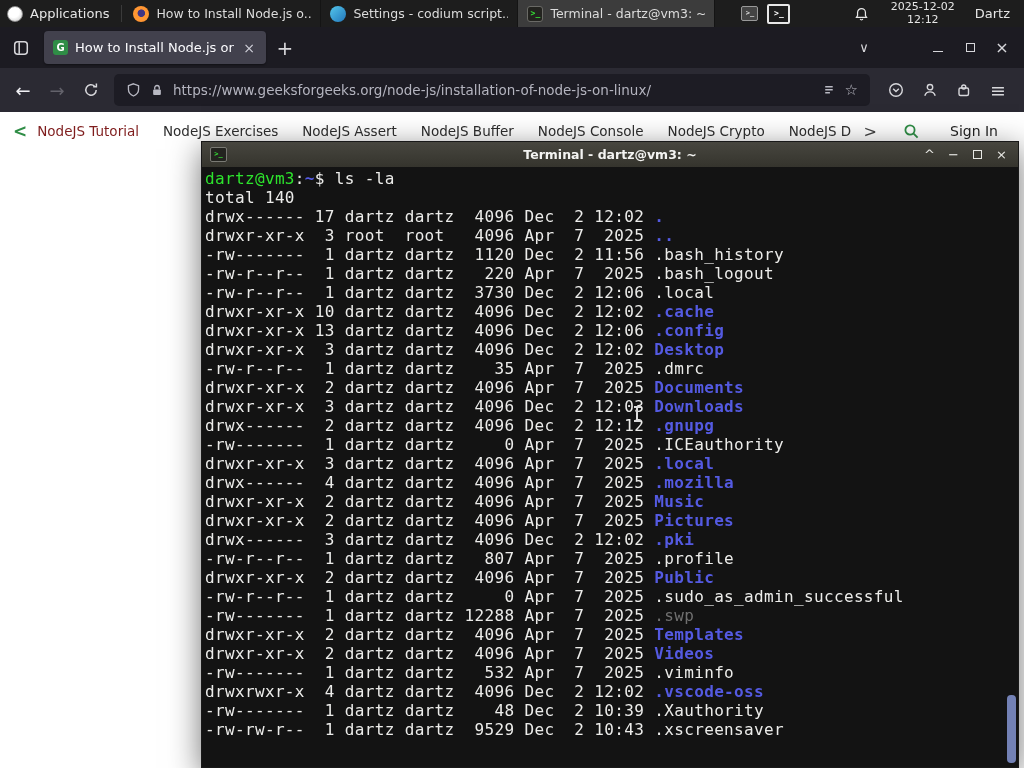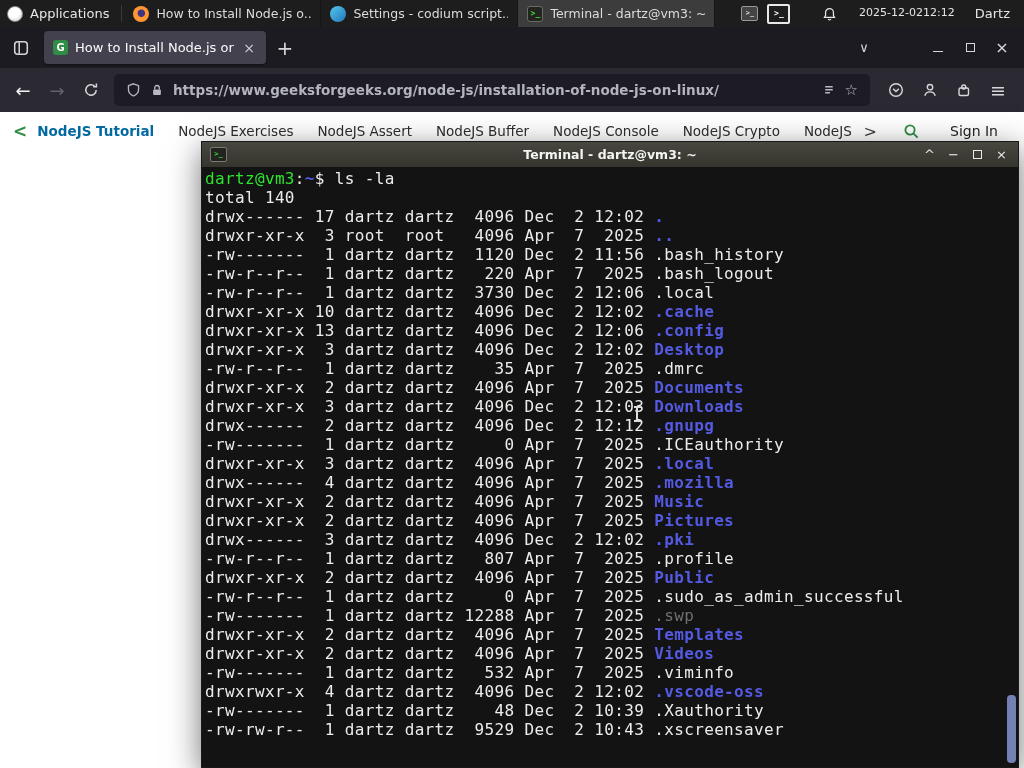--- a/index.html
+++ b/index.html
@@ -25,21 +25,21 @@
   .codium-ico { border-radius:50%; background:linear-gradient(135deg,#54c7ec,#2277bb); }
   .termapp-ico { border-radius:3px; background:#23231f; border:1px solid #6a6a66; color:#35e035;
                  font:bold 8px/14px "DejaVu Sans Mono",monospace; text-align:center; }
   .tray { display:flex; align-items:center; gap:9px; margin-left:26px; }
   .tray-ico-sm { width:17px; height:15px; background:#444; border:1px solid #999; border-radius:2px;
                  color:#ddd; font:bold 7px/13px "DejaVu Sans Mono",monospace; text-align:center; }
   .tray-ico-lg { width:23px; height:20px; background:#1d1d1d; border:2px solid #e8e8e8; border-radius:2px;
                  color:#fff; font:bold 8px/15px "DejaVu Sans Mono",monospace; text-align:center; }
   .panel-right { margin-left:auto; display:flex; align-items:center; }
   .bell-btn { padding:0 12px; display:flex; align-items:center; }
-  .clock { display:flex; flex-direction:row; align-items:center; justify-content:center;
+  .clock { display:flex; flex-direction:column; align-items:center; justify-content:center;
            line-height:12.5px; font-size:11px; padding:0 10px; }
   .user-btn { padding:0 14px 0 10px; font-size:13px; display:flex; align-items:center;text-align:right; }
 
   
   .browser { position:absolute; left:0; top:27px; right:0; bottom:0; }
   .icon-btn { display:flex; align-items:center; justify-content:center; flex:none; }
   .tabbar { position:absolute; top:0; left:0; right:0; height:41px; background:#1c1b22;
             display:flex; align-items:center; color:#d7d7db; }
   .ffview-btn { width:30px; height:30px; margin-left:6px; }
   .tab { margin-left:8px; width:222px; height:33px; background:#42414d; border-radius:4px;
@@ -57,31 +57,31 @@
              color:#d7d7db; font-size:16px; }
   .box-ico { width:9px; height:9px; border:1.5px solid currentColor; display:inline-block; }
   .min-ico { width:10px; height:0; border-bottom:1.7px solid currentColor; display:inline-block; margin-top:7px; }
 
   .navbar { position:absolute; top:41px; left:0; right:0; height:44px; background:#2b2a33;
             display:flex; align-items:center; padding:0 6px; }
   .nav-btn { width:34px; height:34px; font-size:18px; color:#f0f0f4; }
   .nav-btn.disabled { color:#63626b; }
   .urlbar { flex:1; min-width:0; height:32px; background:#1d1c24; border-radius:5px; margin:0 10px 0 6px;
             display:flex; align-items:center; gap:9px; padding:0 12px; }
-  .url-text { flex:1; min-width:0; white-space:nowrap; overflow:hidden; color:#b4b4bf; font-size:13.5px;font-weight:bold; }
+  .url-text { flex:1; min-width:0; white-space:nowrap; overflow:hidden; color:#b4b4bf; font-size:13.5px; }
   .star { font-size:15px; color:#b9b9c3; }
   .chrome-right { display:flex; align-items:center; gap:2px; margin-right:4px; }
   .chrome-btn { width:32px; height:32px; color:#d7d7db; font-size:19px; }
 
   .site-nav { position:absolute; top:85px; left:0; right:0; height:38px; background:#fff;
               display:flex; align-items:center; color:#2e2e2e; font-size:13.5px;
               box-shadow:0 2px 4px rgba(0,0,0,.15); }
   .gfg-prev { color:var(--gfg-green,#2f8d46); font-weight:bold; font-size:17px; padding:0 10px 0 13px; }
   .gfg-items { flex:1; display:flex; gap:24px; overflow:hidden; white-space:nowrap; align-items:center; min-width:0; }
-  .gfg-items span:first-child { font-weight:bold; color:#0369a1; }
+  .gfg-items span:first-child { font-weight:normal; color:#7f1d1d; }
   .gfg-right { display:flex; align-items:center; flex:none; }
   .gfg-next { font-size:16px; color:#444; padding:0 12px; }
   .gfg-search { padding:0 14px; display:flex; align-items:center; }
   .gfg-signin { padding:0 26px 0 16px; color:#1f1f1f; font-size:14px; }
   .page-body { position:absolute; top:123px; left:0; right:0; bottom:0; background:#fff; }
 
   
   .term-win { position:absolute; left:201px; top:141px; width:818px; bottom:0; display:flex;
               flex-direction:column; border:1px solid #191919; box-shadow:0 8px 30px rgba(0,0,0,.55); z-index:10; }
   .term-titlebar { height:25px; flex:none; background:linear-gradient(#47463f,#35342d);

